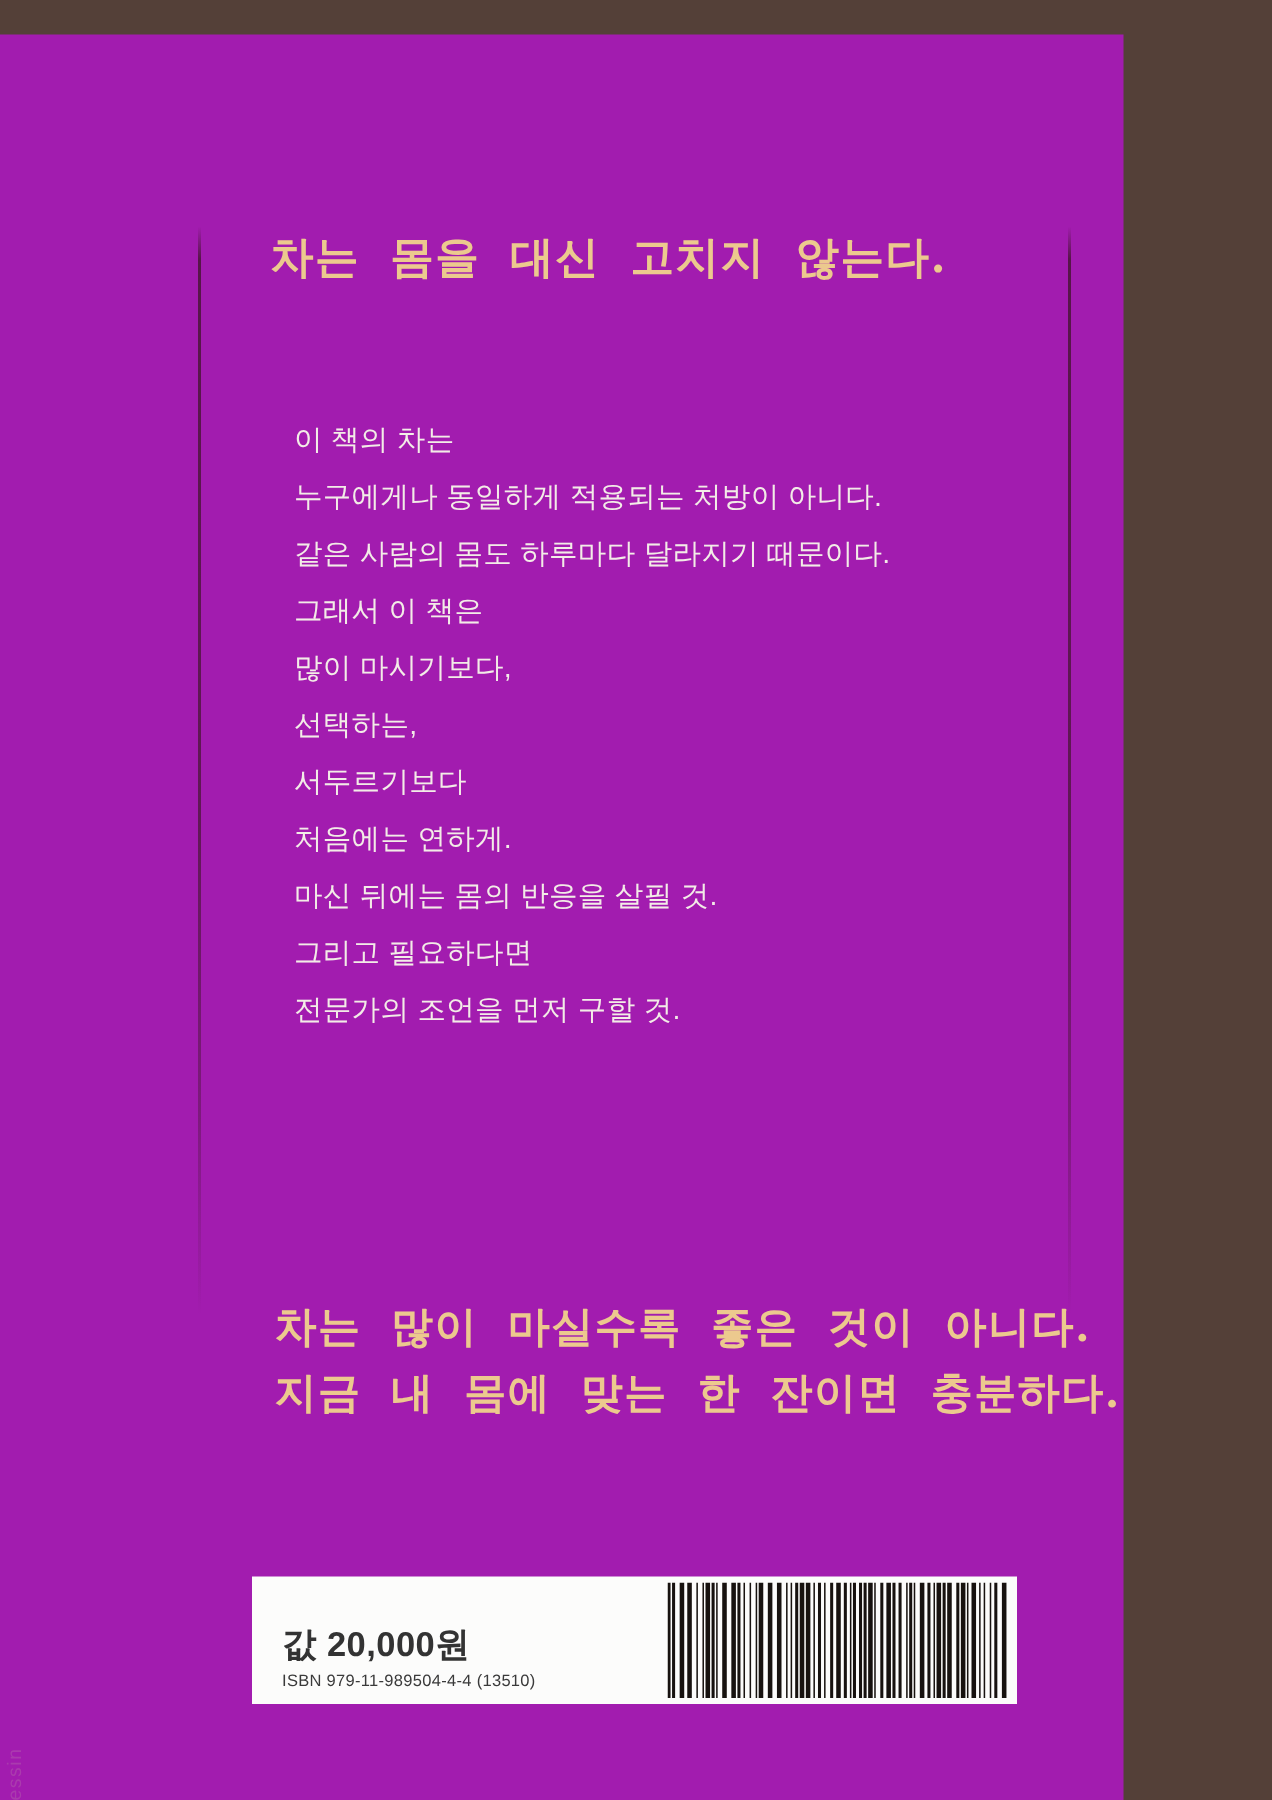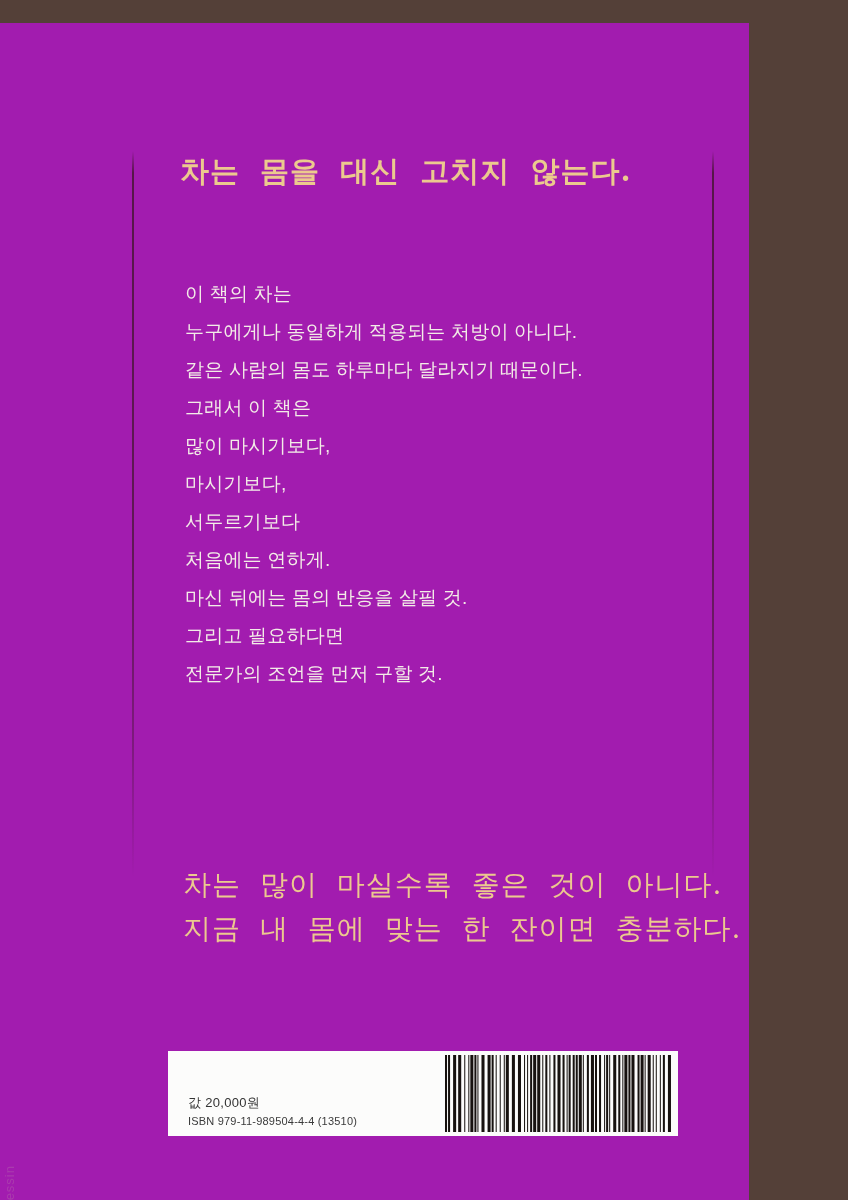--- a/index.html
+++ b/index.html
@@ -30,47 +30,47 @@
     font-family:"DejaVu Serif",serif;
     font-weight:700;
     font-size:29px;line-height:45px;
     letter-spacing:1px;word-spacing:9px;
     white-space:nowrap;
   }
   .closing-quote{
     position:absolute;left:183px;top:840px;
     color:#ecc98e;
     font-family:"DejaVu Serif",serif;
-    font-weight:400;
+    font-weight:700;
     font-size:28px;line-height:44px;
     letter-spacing:1px;word-spacing:9px;
     white-space:nowrap;
   }
   .body-copy{
-    position:absolute;left:185px;top:252px;
+    position:absolute;left:196px;top:252px;
     color:#f3ece7;
     font-size:19px;line-height:38px;
     letter-spacing:.2px;
     white-space:nowrap;
   }
   .price-box{
     position:absolute;left:168px;top:1028px;
     width:510px;height:85px;
     background:#fcfcfb;
     display:flex;align-items:center;justify-content:space-between;
     box-sizing:border-box;
   }
   .price-meta{
     display:flex;flex-direction:column;justify-content:flex-end;
     height:100%;box-sizing:border-box;
     padding:0 0 9px 20px;
     color:#333;
   }
   .price-line{
-    font-size:13px;font-weight:normal;letter-spacing:.3px;margin-bottom:3px;
+    font-size:23px;font-weight:bold;letter-spacing:.3px;margin-bottom:3px;
   }
   .isbn-line{
     font-size:11px;color:#3a3a3a;letter-spacing:.2px;
   }
   .barcode{
     width:228px;height:77px;margin-right:5px;flex:0 0 auto;
   }
   .barcode svg{display:block;width:100%;height:100%;}
   .barcode rect{fill:#17120f;}
   .watermark{
@@ -92,21 +92,21 @@
   <div class="headline">
     <div>차는 몸을 대신 고치지 않는다.</div>
   </div>
 
   <div class="body-copy">
     <div>이 책의 차는</div>
     <div>누구에게나 동일하게 적용되는 처방이 아니다.</div>
     <div>같은 사람의 몸도 하루마다 달라지기 때문이다.</div>
     <div>그래서 이 책은</div>
     <div>많이 마시기보다,</div>
-    <div>마시기보다,</div>
+    <div>선택하는,</div>
     <div>서두르기보다</div>
     <div>처음에는 연하게.</div>
     <div>마신 뒤에는 몸의 반응을 살필 것.</div>
     <div>그리고 필요하다면</div>
     <div>전문가의 조언을 먼저 구할 것.</div>
   </div>
 
   <div class="closing-quote">
     <div>차는 많이 마실수록 좋은 것이 아니다.</div>
     <div>지금 내 몸에 맞는 한 잔이면 충분하다.</div>

